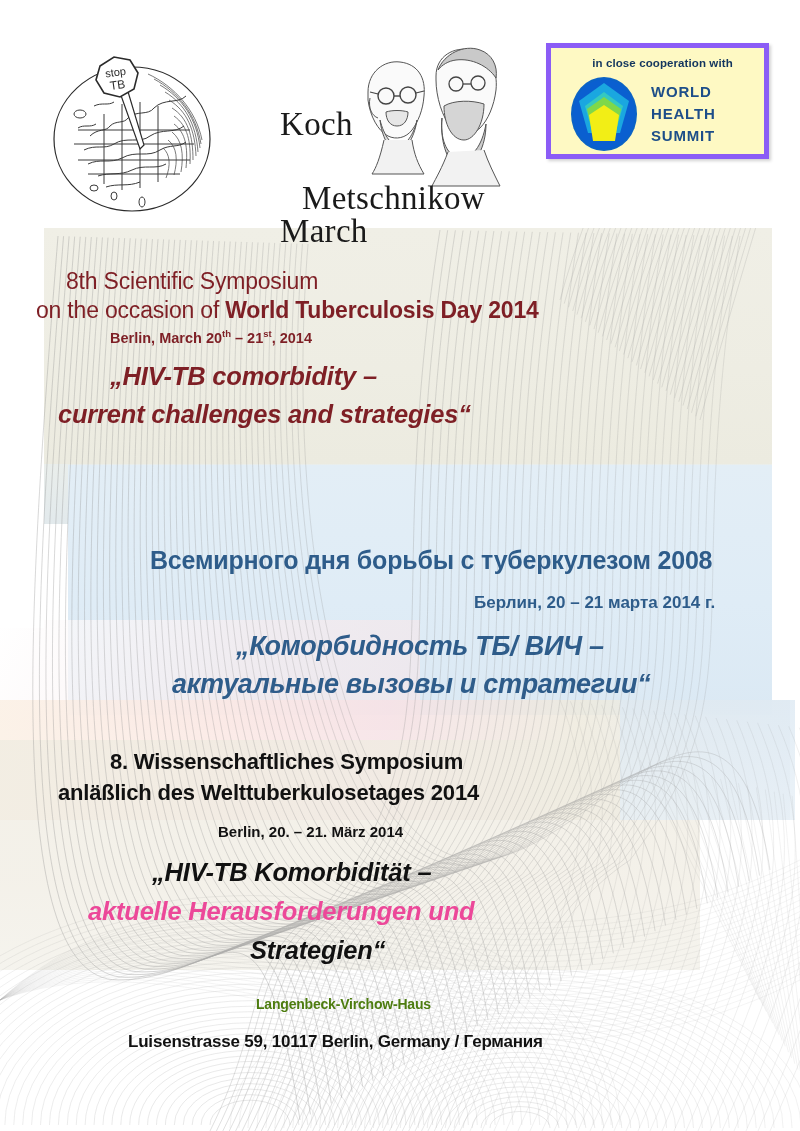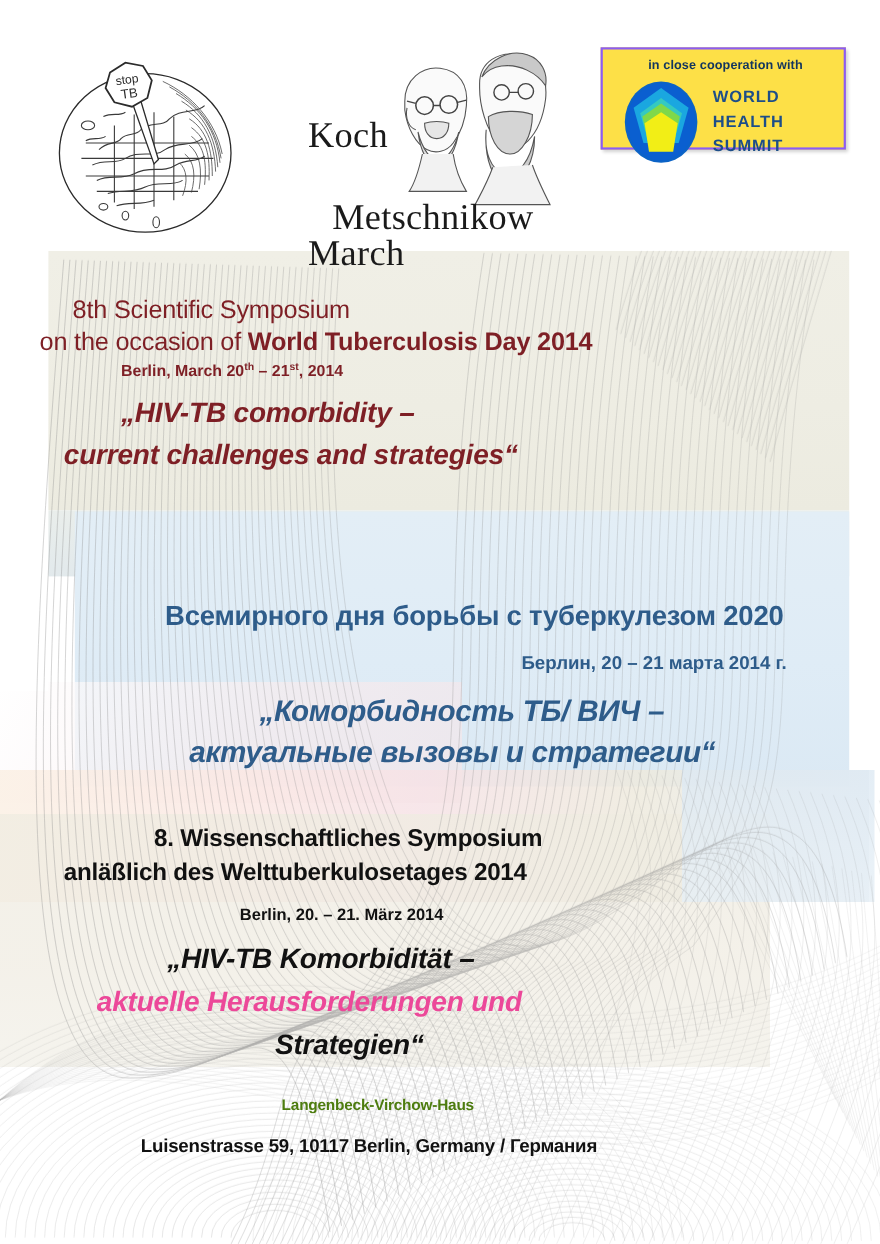--- a/index.html
+++ b/index.html
@@ -69,23 +69,23 @@
     position: absolute; left: 280px; top: 108px;
     font-family: "Liberation Serif", serif;
     font-size: 33px; color: #1a1a1a; line-height: 1.02;
     letter-spacing: .3px;
   }
   .kmf-text .l1 { margin-left: 0px; display:block; }
   .kmf-text .l2 { margin-left: 22px; display:block;margin-top:40px; }
   .kmf-text .l3 { margin-left: 0px;  display:block; }
 
   .whs-box {
-    position: absolute; left: 546px; top: 43px; width: 223px; height: 93px;
-    background: #fde047;
-    border: 2px solid #8b5cf6;
+    position: absolute; left: 546px; top: 43px; width: 223px; height: 116px;
+    background: #fef9c3;
+    border: 5px solid #8b5cf6;
     box-shadow: 2px 2px 3px rgba(0,0,0,.18);
   }
   .whs-coop {
     position: absolute; left: 0; top: 9px; width: 223px;
     text-align: center;
     font-size: 11.5px; font-weight: bold; color: #12355e;
     letter-spacing: .1px;
   }
   .whs-mark { position: absolute; left: 16px; top: 27px; width: 74px; height: 78px; }
   .whs-words {
@@ -104,21 +104,21 @@
   .en-l3 sup { font-size: 9.5px; vertical-align: super; }
   .en-t1 { left: 110px; top: 362px; font-size: 25.5px; color:#7e1f25; font-weight: bold; font-style: italic; letter-spacing:-.2px;}
   .en-t2 { left: 58px;  top: 400px; font-size: 25.5px; color:#7e1f25; font-weight: bold; font-style: italic; letter-spacing:-.2px;}
 
   .ru-l1 { left: 322px; top: 500px; font-size: 23px; color:#3a6a96; }
   .ru-l2 { left: 150px; top: 546px; font-size: 25px; color:#2e5c8a; font-weight: bold; letter-spacing:-.2px;}
   .ru-l3 { left: 474px; top: 593px; font-size: 17px; color:#2e5c8a; font-weight: bold; }
   .ru-t1 { left: 236px; top: 631px; font-size: 27px; color:#2e5c8a; font-weight: bold; font-style: italic; letter-spacing:-.3px;}
   .ru-t2 { left: 172px; top: 669px; font-size: 27px; color:#2e5c8a; font-weight: bold; font-style: italic; letter-spacing:-.3px;}
 
-  .de-l1 { left: 110px; top: 749px; font-size: 22px; color:#111; font-weight: bold; letter-spacing:-.2px;margin-left:30px;}
+  .de-l1 { left: 110px; top: 749px; font-size: 22px; color:#111; font-weight: bold; letter-spacing:-.2px;}
   .de-l2 { left: 58px;  top: 780px; font-size: 22px; color:#111; font-weight: bold; letter-spacing:-.2px;}
   .de-l3 { left: 218px; top: 823px; font-size: 15px; color:#111; font-weight: bold; }
   .de-t1 { left: 152px; top: 858px; font-size: 25.5px; color:#111; font-weight: bold; font-style: italic; letter-spacing:-.2px;}
   .de-t2 { left: 88px;  top: 897px; font-size: 25.5px; color:#ec4899; font-weight: bold; font-style: italic; letter-spacing:-.2px;}
   .de-t3 { left: 250px; top: 936px; font-size: 25.5px; color:#111; font-weight: bold; font-style: italic; letter-spacing:-.2px;}
 
   .venue-1 { left: 256px; top: 996px; font-size: 14px; color:#4d7c0f; font-weight: bold; letter-spacing:-.2px;}
   .venue-2 { left: 128px; top: 1032px; font-size: 17px; color:#111; font-weight: bold; letter-spacing:-.2px;}
 </style>
 </head>
@@ -613,21 +613,21 @@
     <span>on the occasion of </span><b>World Tuberculosis Day 2014</b>
   </div>
 
   <div class="tx en-l3">
     <span>Berlin, March 20</span><sup>th</sup><span> – 21</span><sup>st</sup><span>, 2014</span>
   </div>
 
   <div class="tx en-t1">„HIV-TB comorbidity –</div>
   <div class="tx en-t2">current challenges and strategies“</div>
 
-  <div class="tx ru-l2">Всемирного дня борьбы с туберкулезом 2020</div>
+  <div class="tx ru-l2">Всемирного дня борьбы с туберкулезом 2008</div>
   <div class="tx ru-l3">Берлин, 20 – 21 марта 2014 г.</div>
   <div class="tx ru-t1">„Коморбидность ТБ/ ВИЧ –</div>
   <div class="tx ru-t2">актуальные вызовы и стратегии“</div>
 
   <div class="tx de-l1">8. Wissenschaftliches Symposium</div>
   <div class="tx de-l2">anläßlich des Welttuberkulosetages 2014</div>
   <div class="tx de-l3">Berlin, 20. – 21. März 2014</div>
   <div class="tx de-t1">„HIV-TB Komorbidität –</div>
   <div class="tx de-t2">aktuelle Herausforderungen und</div>
   <div class="tx de-t3">Strategien“</div>

